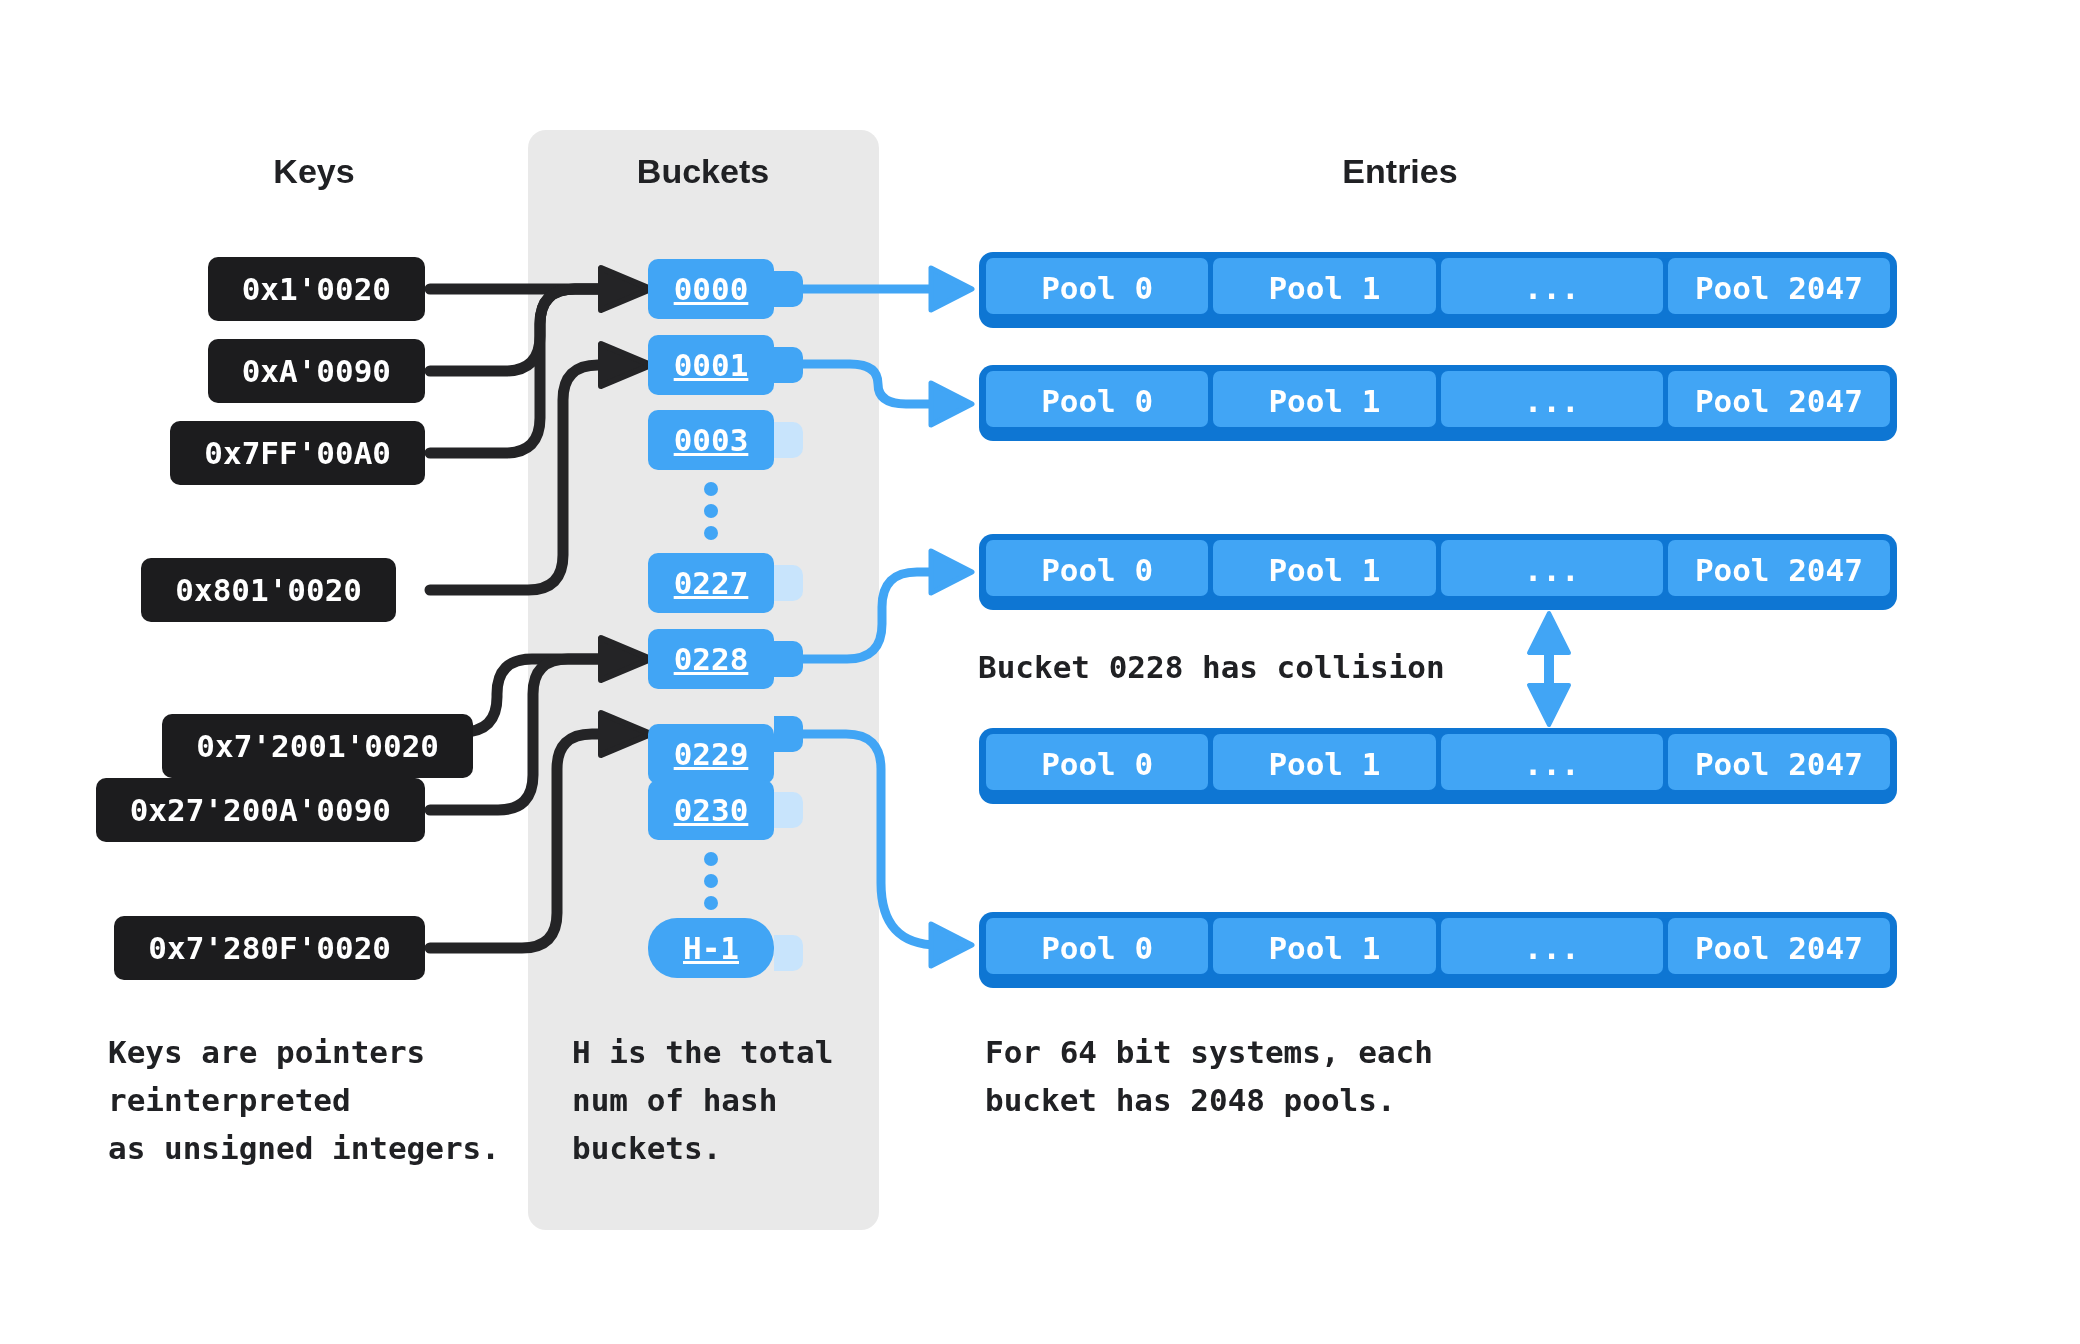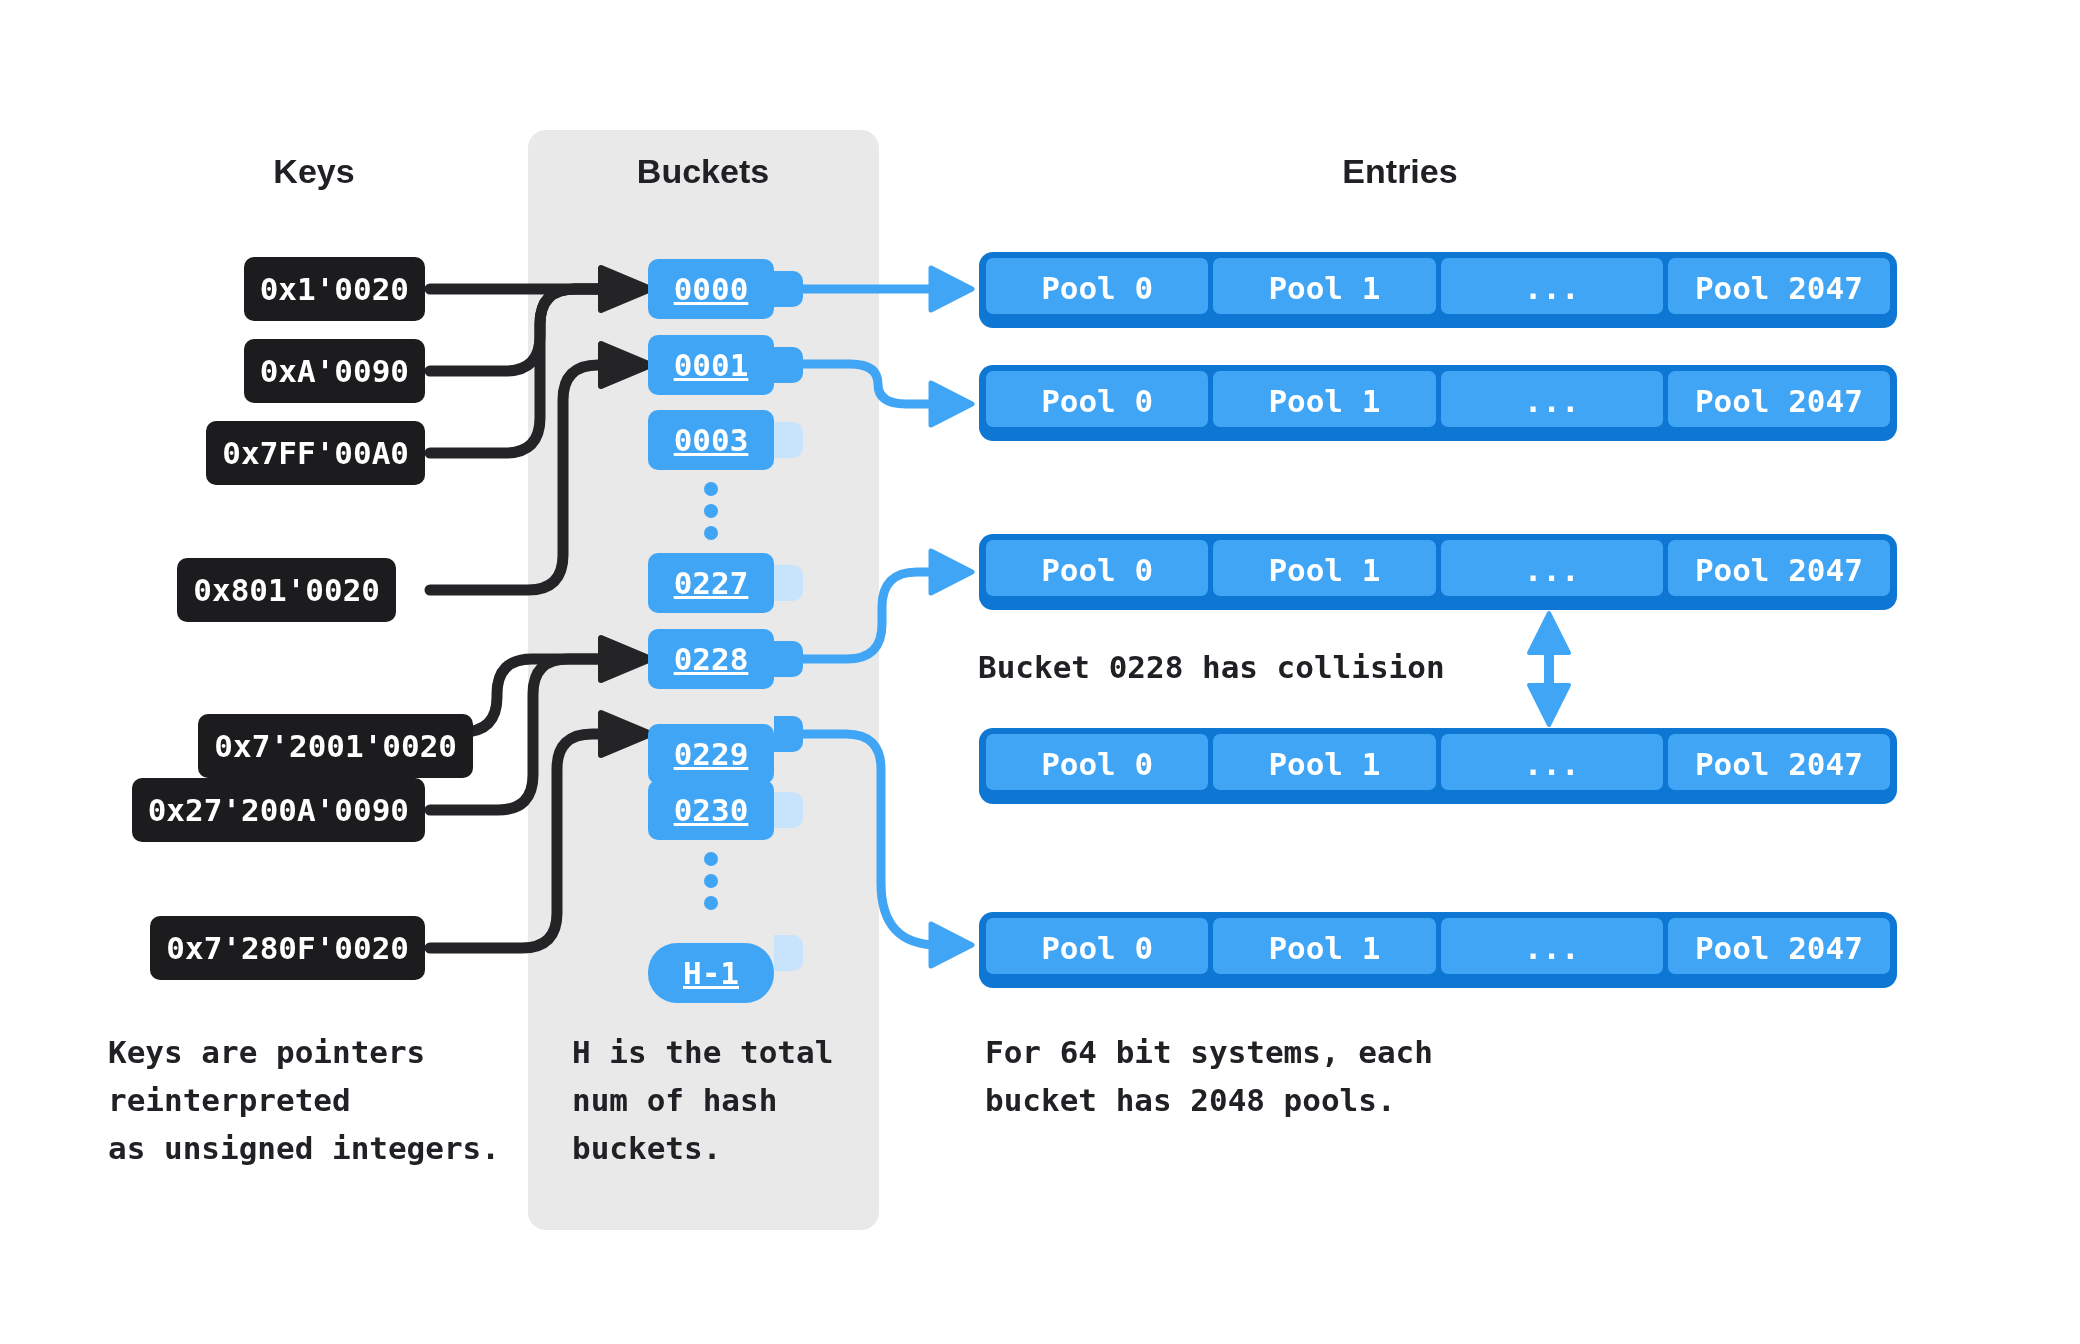--- a/index.html
+++ b/index.html
@@ -6,21 +6,21 @@
   #stage{position:relative;width:2080px;height:1344px;background:#fff;overflow:hidden;
          font-family:"DejaVu Sans Mono","Liberation Mono",monospace;}
   .panel{position:absolute;left:528px;top:130px;width:351px;height:1100px;
          background:var(--panel-gray);border-radius:18px;}
   #arrow-layer{position:absolute;left:0;top:0;z-index:2;pointer-events:none;}
   .hdr{position:absolute;transform:translateX(-50%);top:150px;height:42px;line-height:42px;
        font-family:"Liberation Sans",sans-serif;font-weight:bold;font-size:34px;color:var(--text-dark);
        z-index:5;white-space:nowrap;}
   .key-box{position:absolute;z-index:3;height:64px;line-height:64px;border-radius:10px;
        background:var(--black-box);color:#fff;font-size:31px;font-weight:bold;
-       padding:0 16px;white-space:nowrap;}
+       padding:0 34px;white-space:nowrap;}
   .bucket-box{position:absolute;z-index:3;left:648px;width:126px;height:60px;line-height:60px;
        border-radius:10px;background:var(--blue);color:#fff;font-size:31px;font-weight:bold;
        text-align:center;white-space:nowrap;text-decoration:underline;}
   .bucket-tab{position:absolute;z-index:3;left:774px;width:29px;height:36px;
        border-radius:0 10px 10px 0;}
   .tab-connected{background:var(--blue);}
   .tab-empty{background:var(--blue-light);}
   .dot{position:absolute;z-index:3;width:14px;height:14px;border-radius:50%;background:var(--blue);}
   .entry-row{position:absolute;z-index:3;left:979px;width:918px;height:76px;
        background:var(--blue-dark);border-radius:14px;box-sizing:border-box;
@@ -97,21 +97,21 @@
       <div class="bucket-box" style="top: 410px;">0003</div>
       <div class="bucket-tab tab-empty" style="top: 422px;"></div>
       <div class="bucket-box" style="top: 553px;">0227</div>
       <div class="bucket-tab tab-empty" style="top: 565px;"></div>
       <div class="bucket-box" style="top: 629px;">0228</div>
       <div class="bucket-tab tab-connected" style="top: 641px;"></div>
       <div class="bucket-box" style="top: 724px;">0229</div>
       <div class="bucket-tab tab-connected" style="top: 716px;"></div>
       <div class="bucket-box" style="top: 780px;">0230</div>
       <div class="bucket-tab tab-empty" style="top: 792px;"></div>
-      <div class="bucket-box" style="top: 943px; border-radius: 29px;">H-1</div>
+      <div class="bucket-box" style="top: 918px; border-radius: 29px;">H-1</div>
       <div class="bucket-tab tab-empty" style="top: 935px;"></div>
       <div class="dot" style="left: 704px; top: 482px;"></div>
       <div class="dot" style="left: 704px; top: 504px;"></div>
       <div class="dot" style="left: 704px; top: 526px;"></div>
       <div class="dot" style="left: 704px; top: 852px;"></div>
       <div class="dot" style="left: 704px; top: 874px;"></div>
       <div class="dot" style="left: 704px; top: 896px;"></div>
     </div>
   <div id="rows-layer">
       <div class="entry-row" style="top: 252px;">

